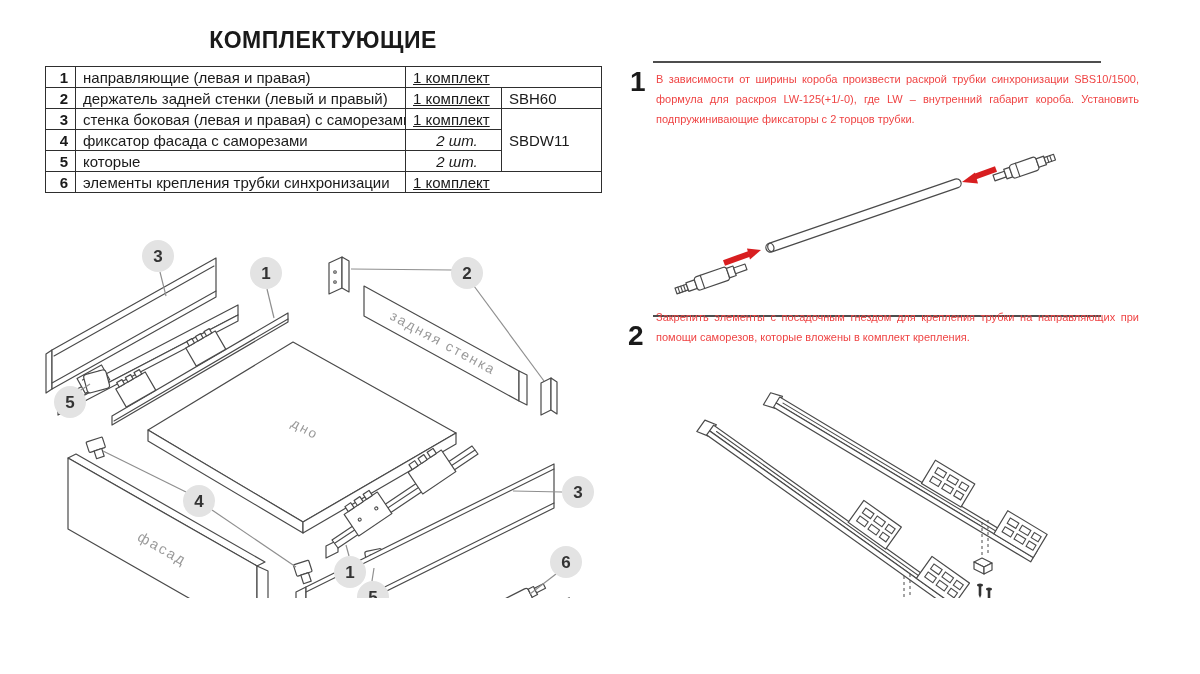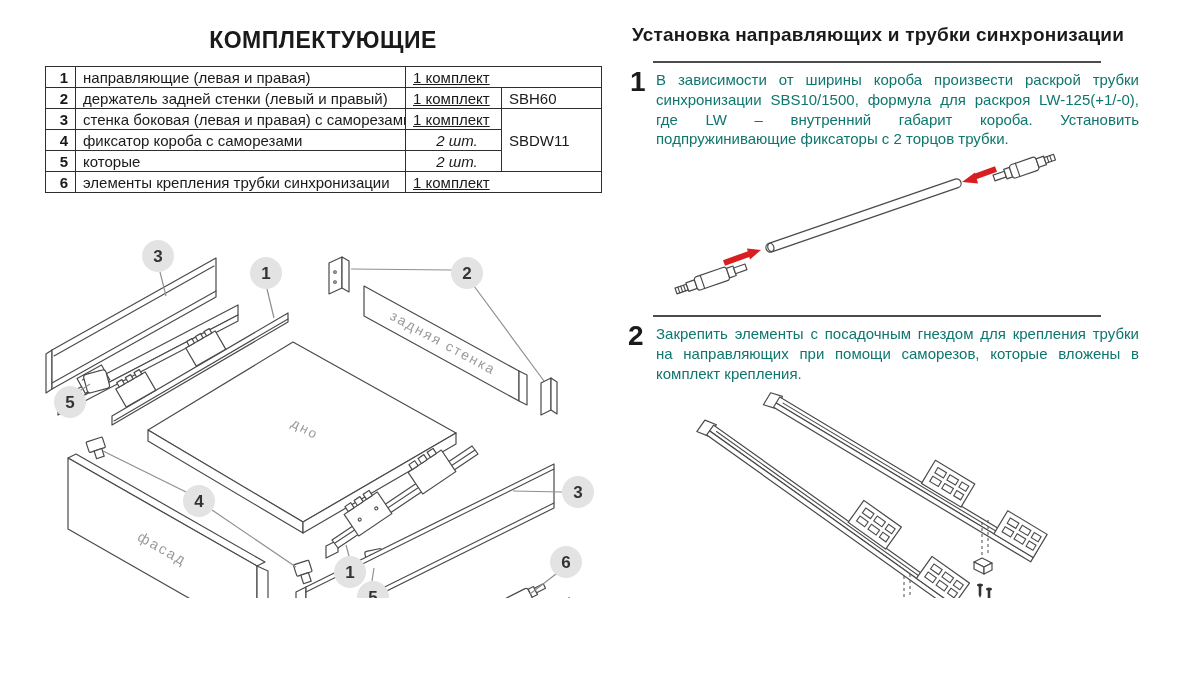--- a/index.html
+++ b/index.html
@@ -19,23 +19,23 @@
 
   
   .r-title{position:absolute;left:632px;top:24px;width:520px;margin:0;font-size:19px;
            font-weight:bold;letter-spacing:.2px;}
   .rule{position:absolute;left:653px;width:448px;height:2px;background:#4d4d4d;}
   .rule1{top:61px;}
   .rule2{top:315px;}
   .step-num{position:absolute;font-size:28px;font-weight:bold;line-height:1;}
   .sn1{left:630px;top:68px;}
   .sn2{left:628px;top:322px;}
-  .step-text{position:absolute;width:483px;font-size:15px;line-height:19.8px;text-align:justify;color:#0f766e;}
+  .step-text{position:absolute;width:483px;font-size:11px;line-height:19.8px;text-align:justify;color:#ef4444;}
   .st1{left:656px;top:70px;}
-  .st2{left:656px;top:324px;}
+  .st2{left:656px;top:308px;}
   .tube-caption{position:absolute;left:700px;top:270px;width:437px;text-align:right;
                 font-size:15px;line-height:21px;color:#2e2e2e;}
 
   
   svg{position:absolute;overflow:visible;}
   .fw{fill:#ffffff;stroke:#4a4a4a;stroke-width:1.2;stroke-linejoin:round;}
   .ln{fill:none;stroke:#4a4a4a;stroke-width:1.1;stroke-linecap:round;}
   .ldr{stroke:#8f8f8f;stroke-width:1.2;fill:none;}
   .co{fill:#e3e3e3;}
   .cot{font-family:"Liberation Sans",sans-serif;font-size:17px;font-weight:bold;fill:#333;text-anchor:middle;}
@@ -70,21 +70,21 @@
       <td class="c-code">SBH60</td>
     </tr>
     <tr>
       <td class="c-num">3</td>
       <td class="c-desc">стенка боковая (левая и правая) с саморезами</td>
       <td class="qty-left">1 комплект</td>
       <td class="c-code" rowspan="3">SBDW11</td>
     </tr>
     <tr>
       <td class="c-num">4</td>
-      <td class="c-desc">фиксатор короба с саморезами</td>
+      <td class="c-desc">фиксатор фасада с саморезами</td>
       <td class="qty-center">2 шт.</td>
     </tr>
     <tr>
       <td class="c-num">5</td>
       <td class="c-desc">которые</td>
       <td class="qty-center">2 шт.</td>
     </tr>
     <tr>
       <td class="c-num">6</td>
       <td class="c-desc">элементы крепления трубки синхронизации</td>
@@ -281,21 +281,20 @@
         <circle class="co" cx="578" cy="492" r="16"></circle>
       <text class="cot" x="578" y="498">3</text>
     </g>
     <g>
       <line class="ldr" x1="556" y1="574" x2="530" y2="594"></line>
         <circle class="co" cx="566" cy="562" r="16"></circle>
       <text class="cot" x="566" y="568">6</text>
     </g>
   </svg>
 
-  <h2 class="r-title">Установка направляющих и трубки синхронизации</h2>
 
   <div class="rule rule1"></div>
   <div class="step-num sn1">1</div>
   <div class="step-text st1">В зависимости от ширины короба произвести раскрой трубки синхронизации SBS10/1500, формула для раскроя LW-125(+1/-0), где LW – внутренний габарит короба. Установить подпружинивающие фиксаторы с 2 торцов трубки.</div>
 
   <svg viewBox="640 148 520 160" style="left:640px;top:148px;width:520px;height:160px">
     <g transform="translate(863.5,215.5) rotate(-19)">
       <rect class="fw" x="-103" y="-4.5" width="206" height="9" rx="4.5"></rect>
       <ellipse class="fw" cx="-98" cy="0" rx="3" ry="4.2"></ellipse>
     </g>

